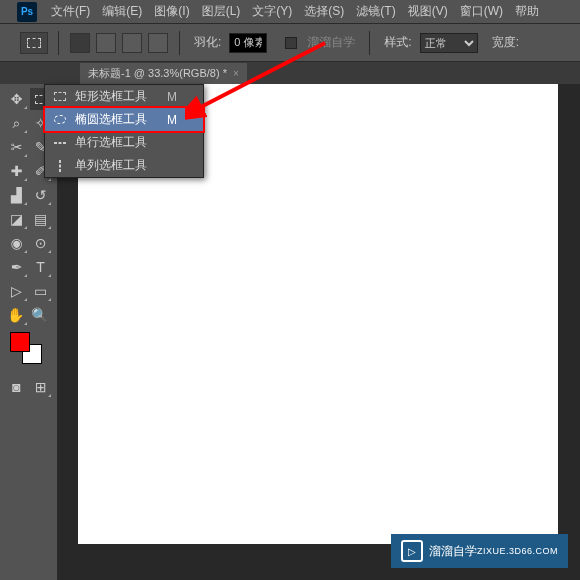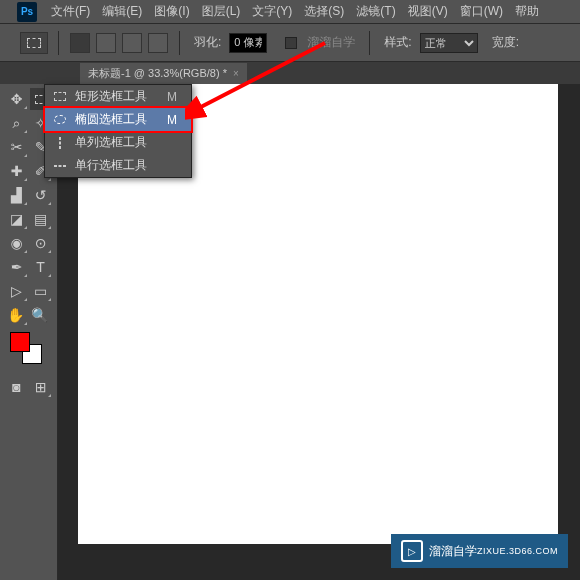--- a/index.html
+++ b/index.html
@@ -43,21 +43,21 @@
   
   
   .gutter { width: 20px; background: #282828; }
   
   
   .canvas-area { flex: 1; background: #282828; display: flex; justify-content: flex-start; align-items: flex-start; }
   .canvas { background: #fff; width: 480px; height: 460px; margin-top: 0; }
   
   
   .flyout { position: absolute; left: 44px; top: 84px; background: #535353; border: 1px solid #222; box-shadow: 2px 2px 6px rgba(0,0,0,0.5); z-index: 10; }
-  .flyout-item { display: flex; align-items: center; padding: 3px 14px 3px 6px; color: #ddd; font-size: 12px; cursor: pointer; gap: 6px; }
+  .flyout-item { display: flex; align-items: center; padding: 3px 26px 3px 6px; color: #ddd; font-size: 12px; cursor: pointer; gap: 6px; }
   .flyout-item .fi-icon { width: 18px; display: flex; justify-content: center; font-size: 11px; }
   .flyout-item .fi-label { flex: 1; }
   .flyout-item .fi-key { margin-left: 14px; color: #bbb; }
   .flyout-item.highlight { background: #5c7aa8; color: #fff; outline: 2px solid #ff0000; outline-offset: 0; }
   .flyout-item.highlight .fi-key { color: #fff; }
   
   
   .arrow { position: absolute; z-index: 20; pointer-events: none; }
   
   
@@ -251,30 +251,30 @@
   </div>
   <div class="flyout-item highlight">
     <span class="fi-icon">
         <div class="ic-ellipse"></div>
       </span>
     <span class="fi-label">椭圆选框工具</span>
     <span class="fi-key">M</span>
   </div>
   <div class="flyout-item">
     <span class="fi-icon">
+        <div class="ic-row"></div>
+      </span>
+    <span class="fi-label">单行选框工具</span>
+    <span class="fi-key"></span>
+  </div>
+  <div class="flyout-item">
+    <span class="fi-icon">
         <div class="ic-col"></div>
       </span>
     <span class="fi-label">单列选框工具</span>
-    <span class="fi-key"></span>
-  </div>
-  <div class="flyout-item">
-    <span class="fi-icon">
-        <div class="ic-row"></div>
-      </span>
-    <span class="fi-label">单行选框工具</span>
     <span class="fi-key"></span>
   </div>
 </div>
 
 <svg class="arrow" style="left:185px; top:35px;" width="160" height="90">
   <defs>
     <marker id="ah" markerWidth="10" markerHeight="10" refX="2" refY="3" orient="auto">
       <path d="M0,0 L0,6 L8,3 z" fill="#ff0000"></path>
     </marker>
   </defs>

